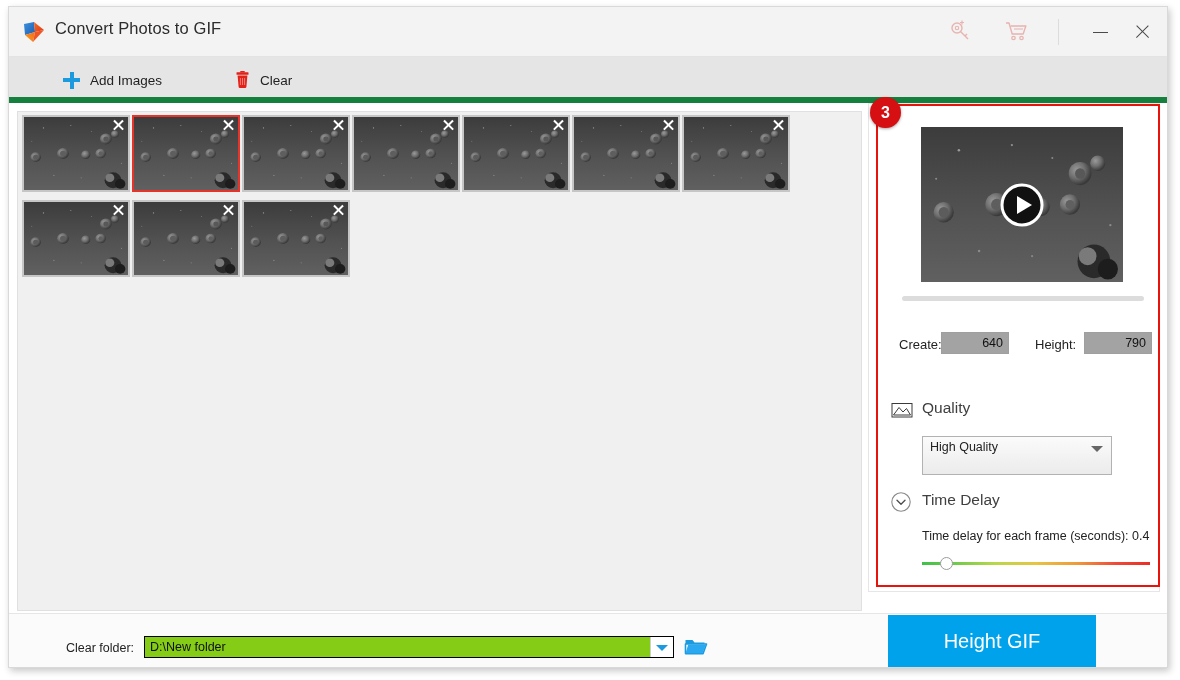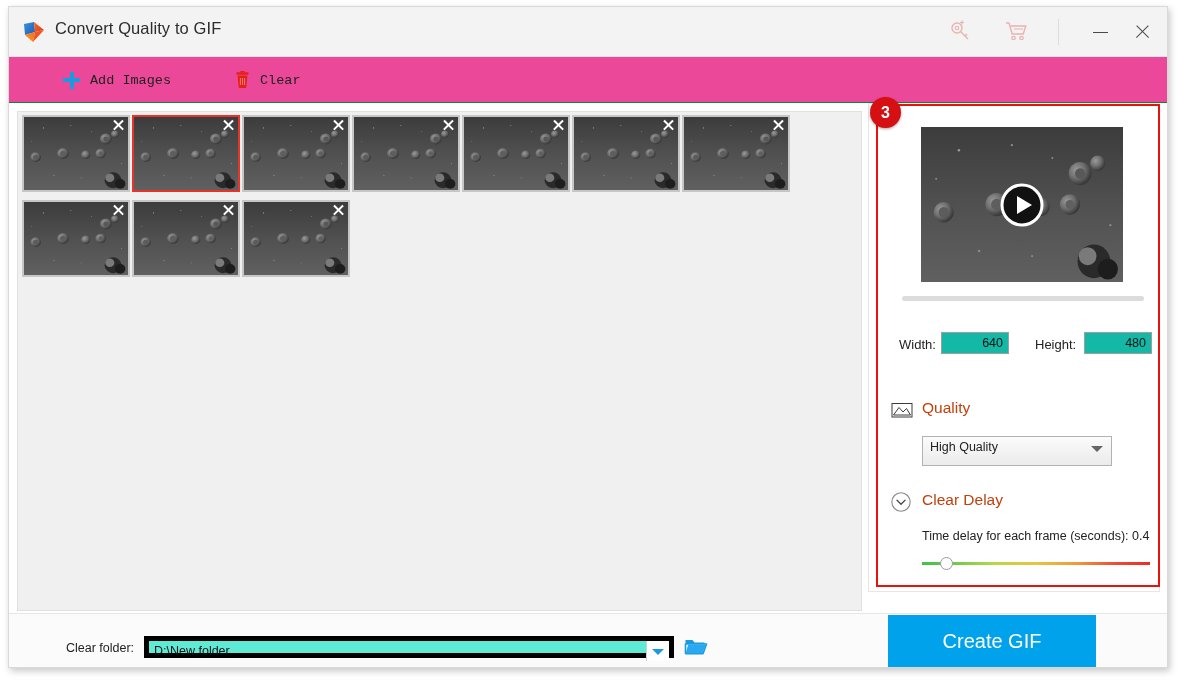--- a/index.html
+++ b/index.html
@@ -86,24 +86,23 @@
   }
   #close-button .x1 { transform: rotate(45deg); }
   #close-button .x2 { transform: rotate(-45deg); }
 
   
   #toolbar {
     position: absolute;
     left: 0; top: 50px;
     width: 1158px;
     height: 46px;
-    background: #ec4899;
-    border-bottom: 1px solid #15803d;
-    box-sizing: border-box;
-    font-family: Liberation Mono, monospace;
+    background: #e5e5e5;
+    border-bottom: 6px solid #15803d;
+    box-sizing: border-box;
   }
   .tool-btn {
     position: absolute;
     top: 8px;
     height: 30px;
     display: flex;
     align-items: center;
     cursor: pointer;
     font-size: 13.5px;
     color: #222;
@@ -233,48 +232,48 @@
     font-size: 13px;
     color: #222;
   }
   #width-label  { left: 890px; top: 330px; }
   #height-label { left: 1026px; top: 330px; }
   .dim-input {
     position: absolute;
     top: 325px;
     height: 22px;
     border: 1px solid #9f9f9f;
-    background: #14b8a6;
+    background: #a3a3a3;
     box-sizing: border-box;
     text-align: right;
     padding-right: 5px;
     line-height: 20px;
     font-size: 12.5px;
     font-family: "Liberation Sans", sans-serif;
     color: #111;
     cursor: text;
   }
   #width-input  { left: 932px; width: 68px; }
   #height-input { left: 1075px; width: 68px; }
 
   .section-icon { position: absolute; width: 22px; height: 22px; }
   .section-title {
     position: absolute;
     font-size: 15.5px;
-    color: #c2410c;
+    color: #404040;
   }
   #quality-icon    { left: 882px; top: 392px; }
   #quality-title   { left: 913px; top: 392px; }
   #time-delay-icon  { left: 881px; top: 484px; }
   #time-delay-title { left: 913px; top: 484px; }
 
   #quality-select {
     position: absolute;
     left: 913px; top: 429px;
-    width: 190px; height: 30px;
+    width: 190px; height: 39px;
     border: 1px solid #b2b2b2;
     background: linear-gradient(to bottom, #fbfbfb 0%, #ebebeb 100%);
     box-sizing: border-box;
     cursor: pointer;
   }
   #quality-select .val {
     position: absolute;
     left: 7px; top: 3px;
     font-size: 12.5px;
     color: #222;
@@ -331,22 +330,22 @@
   #output-folder-label {
     position: absolute;
     left: 57px; top: 634px;
     font-size: 12.5px;
     color: #222;
   }
   #output-folder-combo {
     position: absolute;
     left: 135px; top: 629px;
     width: 530px; height: 22px;
-    border: 5px solid #000000;
-    background: #5eead4;
+    border: 1px solid #000000;
+    background: #84cc16;
     box-sizing: border-box;
     cursor: text;
     padding-left: 9px;
   }
   #output-folder-value {
     position: absolute;
     left: 5px; top: 3px;
     font-size: 12.5px;
     color: #111;
   }
@@ -446,21 +445,21 @@
             <stop offset="100%" stop-color="#f26b21"></stop>
           </linearGradient>
         </defs>
         <path d="M3 5 L13 3 L14 13 L4 16 Z" fill="url(#logoA)"></path>
         <path d="M13 3 L23 11 L14 13 Z" fill="url(#logoB)"></path>
         <path d="M4 16 L14 13 L12 23 Z" fill="url(#logoC)"></path>
         <path d="M14 13 L23 11 L12 23 Z" fill="#ef5423"></path>
       </svg>
     </div>
 
-    <div id="app-title">Convert Quality to GIF</div>
+    <div id="app-title">Convert Photos to GIF</div>
 
     <div class="tb-icon" id="key-icon-wrap">
       <svg width="26" height="24" viewBox="0 0 26 24">
         <circle cx="8" cy="9" r="5" fill="none" stroke="#e8b4b0" stroke-width="1.4"></circle>
         <circle cx="8" cy="9" r="1.7" fill="none" stroke="#e8b4b0" stroke-width="1.1"></circle>
         <path d="M11.5 12.5 L19 20" fill="none" stroke="#e8b4b0" stroke-width="1.4"></path>
         <path d="M16 17 L18 15" fill="none" stroke="#e8b4b0" stroke-width="1.4"></path>
         <path d="M11 3.5 h4 M13 1.5 v4" stroke="#e8b4b0" stroke-width="1.2"></path>
       </svg>
     </div>
@@ -618,46 +617,46 @@
         <path d="M17 13 L32 22 L17 31 Z" fill="#ffffff"></path>
       </svg>
     </div>
   </div>
 
   <div id="preview-progress"></div>
 
   <div id="settings-highlight"></div>
   <div id="step-badge">3</div>
 
-  <div class="dim-label" id="width-label">Width:</div>
+  <div class="dim-label" id="width-label">Create:</div>
   <div class="dim-input" id="width-input">640</div>
 
   <div class="dim-label" id="height-label">Height:</div>
-  <div class="dim-input" id="height-input">480</div>
+  <div class="dim-input" id="height-input">790</div>
 
   <div class="section-icon" id="quality-icon">
     <svg width="22" height="22" viewBox="0 0 22 22">
       <rect x="1" y="4.5" width="20" height="13.5" fill="#ffffff" stroke="#3a3a3a" stroke-width="1"></rect>
       <path d="M2.5 16 L8 8.5 L12 13 L15.5 9.5 L19.5 16 Z" fill="none" stroke="#3a3a3a" stroke-width="1"></path>
     </svg>
   </div>
   <div class="section-title" id="quality-title">Quality</div>
 
   <div id="quality-select">
     <span class="val">High Quality</span>
     <span class="arrow"></span>
   </div>
 
   <div class="section-icon" id="time-delay-icon">
     <svg width="22" height="22" viewBox="0 0 22 22">
       <circle cx="11" cy="11" r="9.2" fill="none" stroke="#8a8a8a" stroke-width="1.1"></circle>
       <path d="M7 9.3 L11 13.2 L15 9.3" fill="none" stroke="#4a4a4a" stroke-width="1.3" stroke-linecap="round" stroke-linejoin="round"></path>
     </svg>
   </div>
-  <div class="section-title" id="time-delay-title">Clear Delay</div>
+  <div class="section-title" id="time-delay-title">Time Delay</div>
 
   <div id="time-delay-value-label">Time delay for each frame (seconds):  0.4</div>
 
   <div id="time-delay-slider">
     <div class="track"></div>
     <div class="handle"></div>
   </div>
 
   <div id="bottom-bar"></div>
 
@@ -671,15 +670,15 @@
   </div>
 
   <div id="browse-folder-button">
     <svg width="24" height="22" viewBox="0 0 24 22">
       <path d="M1.5 4 h7 l2 2.4 h10 v2 h-19 Z" fill="#1b9ae0"></path>
       <path d="M1.5 8 h17.5 l3.5 0 l-3.4 9.6 h-17.6 Z" fill="#ffffff" stroke="#1b9ae0" stroke-width="1.6" stroke-linejoin="round"></path>
       <path d="M4.2 8.5 L22 8.5 L18.6 17.2 L1.6 17.2 Z" fill="#2aa9f0"></path>
     </svg>
   </div>
 
-  <div id="create-gif-button">Create GIF</div>
+  <div id="create-gif-button">Height GIF</div>
 
 </div>
 
 </body></html>

